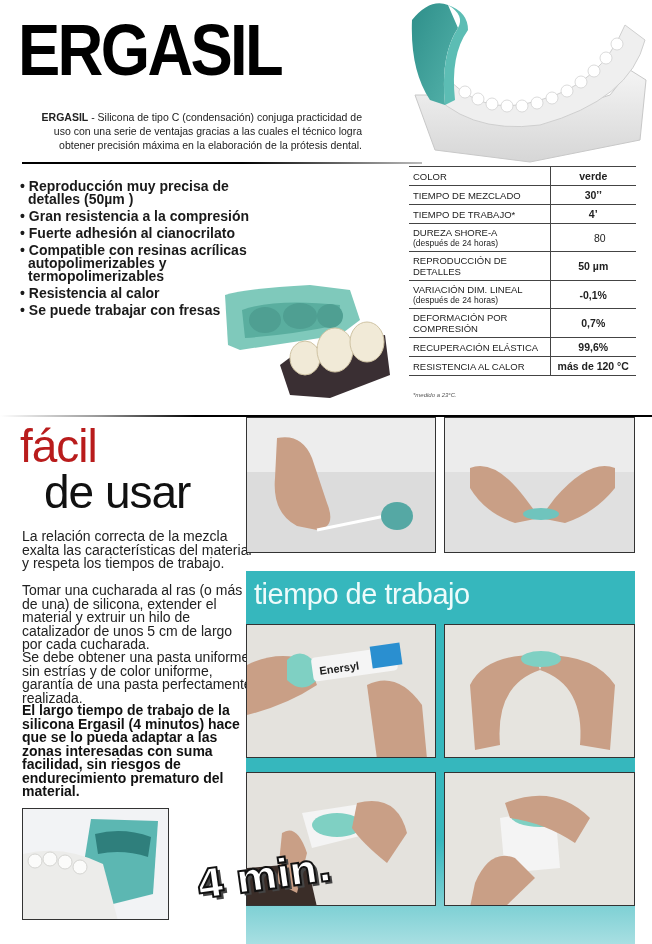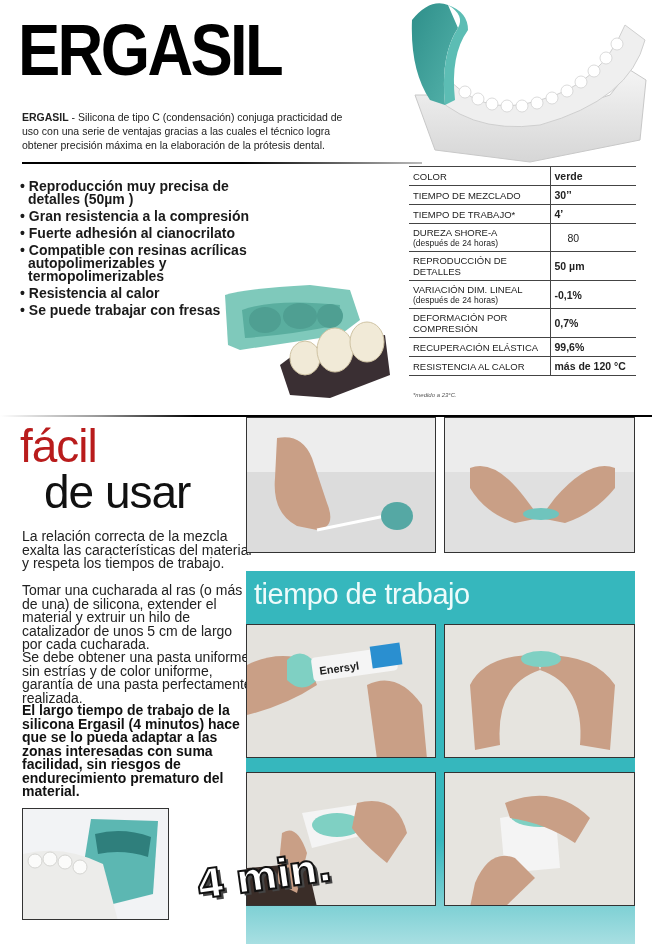--- a/index.html
+++ b/index.html
@@ -1,35 +1,35 @@
 <!DOCTYPE html>
 <html><head>
 <meta charset="utf-8">
 <style>
   * { box-sizing: border-box; margin: 0; padding: 0; }
   body { width: 652px; height: 944px; background: #fff; position: relative; overflow: hidden;
          font-family: "Liberation Sans", sans-serif; color: #1a1a1a; }
   .abs { position: absolute; }
   .title { left: 18px; top: 14px; font-size: 72px; font-weight: bold; letter-spacing: -3px;
            transform: scaleX(0.88); transform-origin: left top; color: #000; line-height: 1; }
-  .intro { left: 22px; top: 110px; width: 340px; font-size: 10.5px; line-height: 14px; color: #222; }
+  .intro { left: 22px; top: 110px; width: 340px; font-size: 10.5px; line-height: 14px; color: #222; text-align: right; }
   .intro b { font-weight: bold; }
   .rule1 { left: 22px; top: 162px; width: 400px; height: 2px;
            background: linear-gradient(to right, #000 0%, #000 55%, #bbb 100%); }
   .features { left: 20px; top: 180px; width: 240px; list-style: none; font-size: 14px; font-weight: bold; line-height: 13px; }
   .features li { margin-bottom: 4px; padding-left: 8px; text-indent: -8px; }
   .features li::before { content: "• "; }
   
   .hero { left: 410px; top: 0; width: 242px; height: 165px; }
   
   .spec { left: 409px; top: 166px; width: 227px; border-collapse: collapse; font-size: 9.5px; }
   .spec td { border-bottom: 1.5px solid #444; padding: 3px 4px; vertical-align: middle; color: #222; }
   .spec tr:first-child td { border-top: 1.5px solid #444; }
   .spec td.k { width: 141px; border-right: 1.5px solid #444; }
-  .spec td.v { font-weight: bold; font-size: 10.5px; }
+  .spec td.v { text-align: center; font-weight: bold; font-size: 10.5px; }
   .spec td.v.plain { font-weight: normal; padding-left: 17px; }
   .note { left: 413px; top: 392px; font-size: 6px; font-style: italic; color: #555; }
   
   .mold { left: 220px; top: 280px; width: 175px; height: 125px; }
   .rule2 { left: 0; top: 415px; width: 652px; height: 2px;
            background: linear-gradient(to right, #fff 0%, #999 15%, #000 30%, #000 100%); }
   
   .h2a { left: 20px; top: 424px; font-size: 46px; font-weight: normal; letter-spacing: -1px; line-height: 44px; color: #b91c1c; }
   .h2b { left: 44px; top: 470px; font-size: 46px; font-weight: normal; letter-spacing: -1px; line-height: 44px; color: #111; }
   .body { left: 22px; width: 232px; font-size: 14px; line-height: 13.5px; color: #222; }

